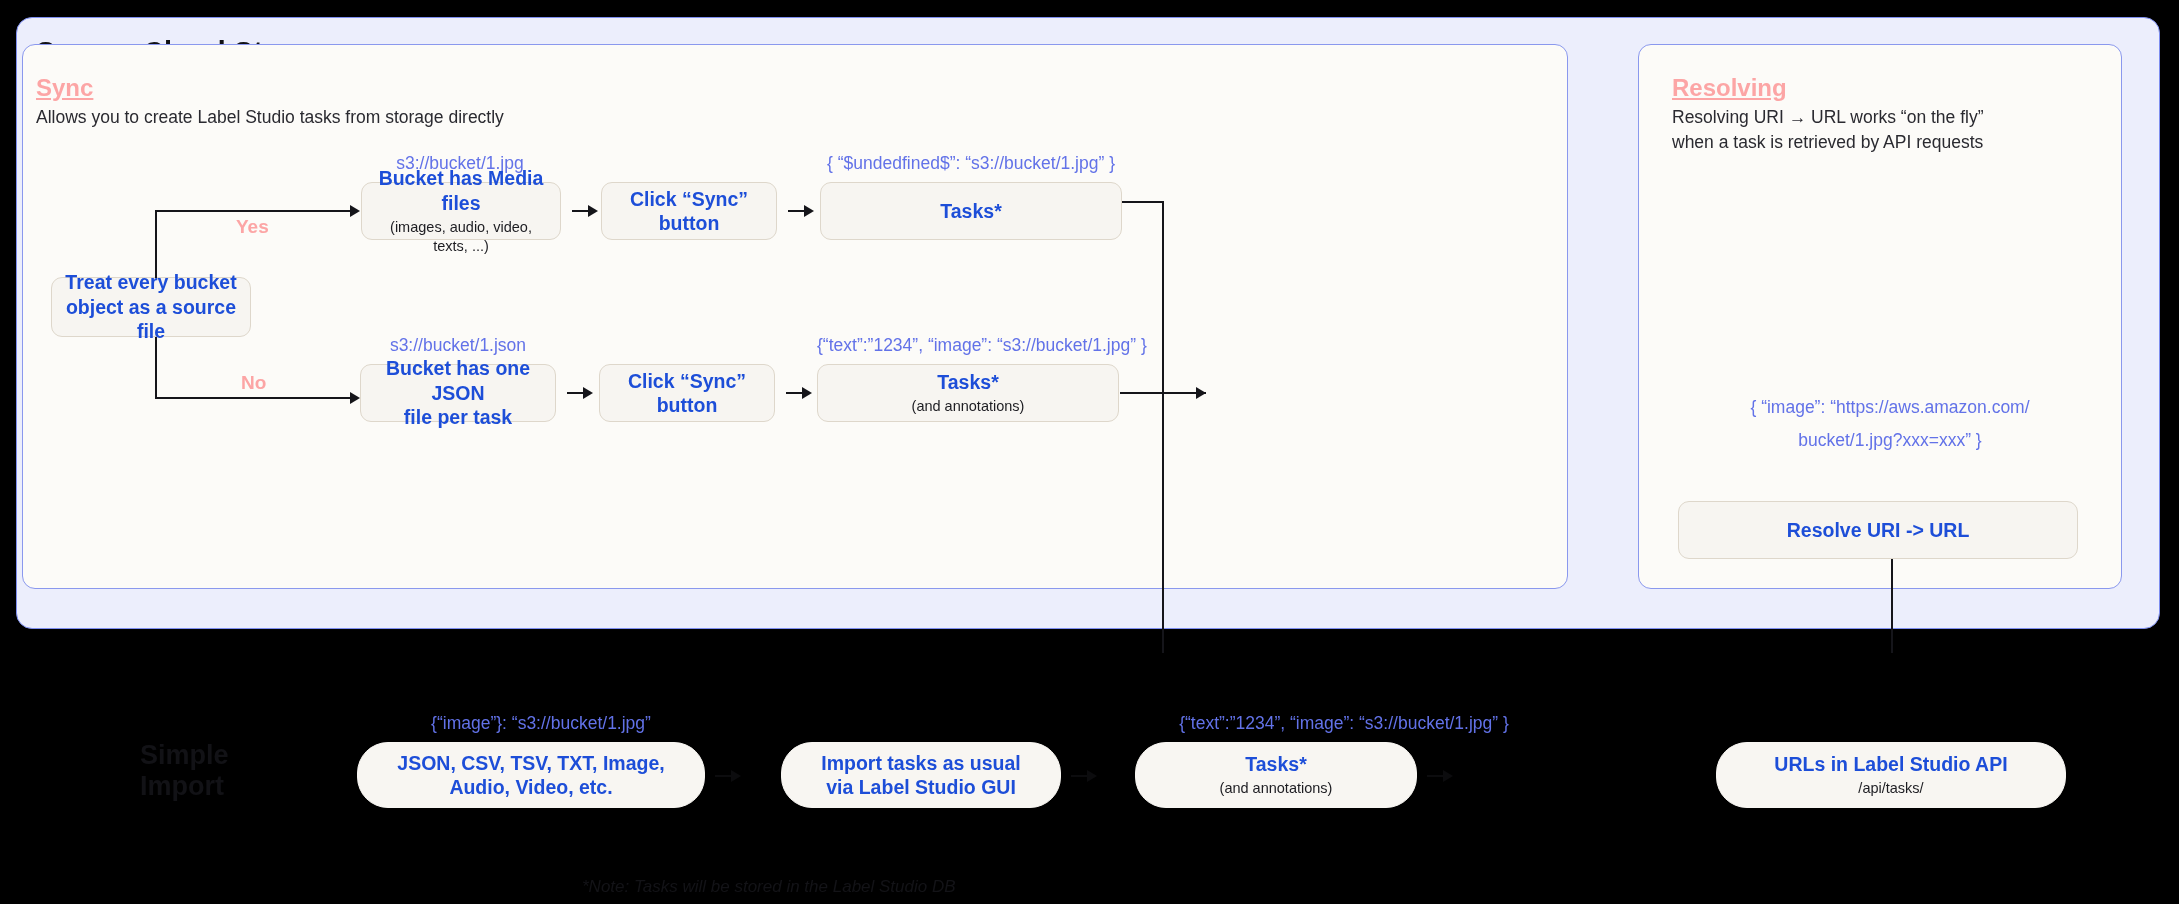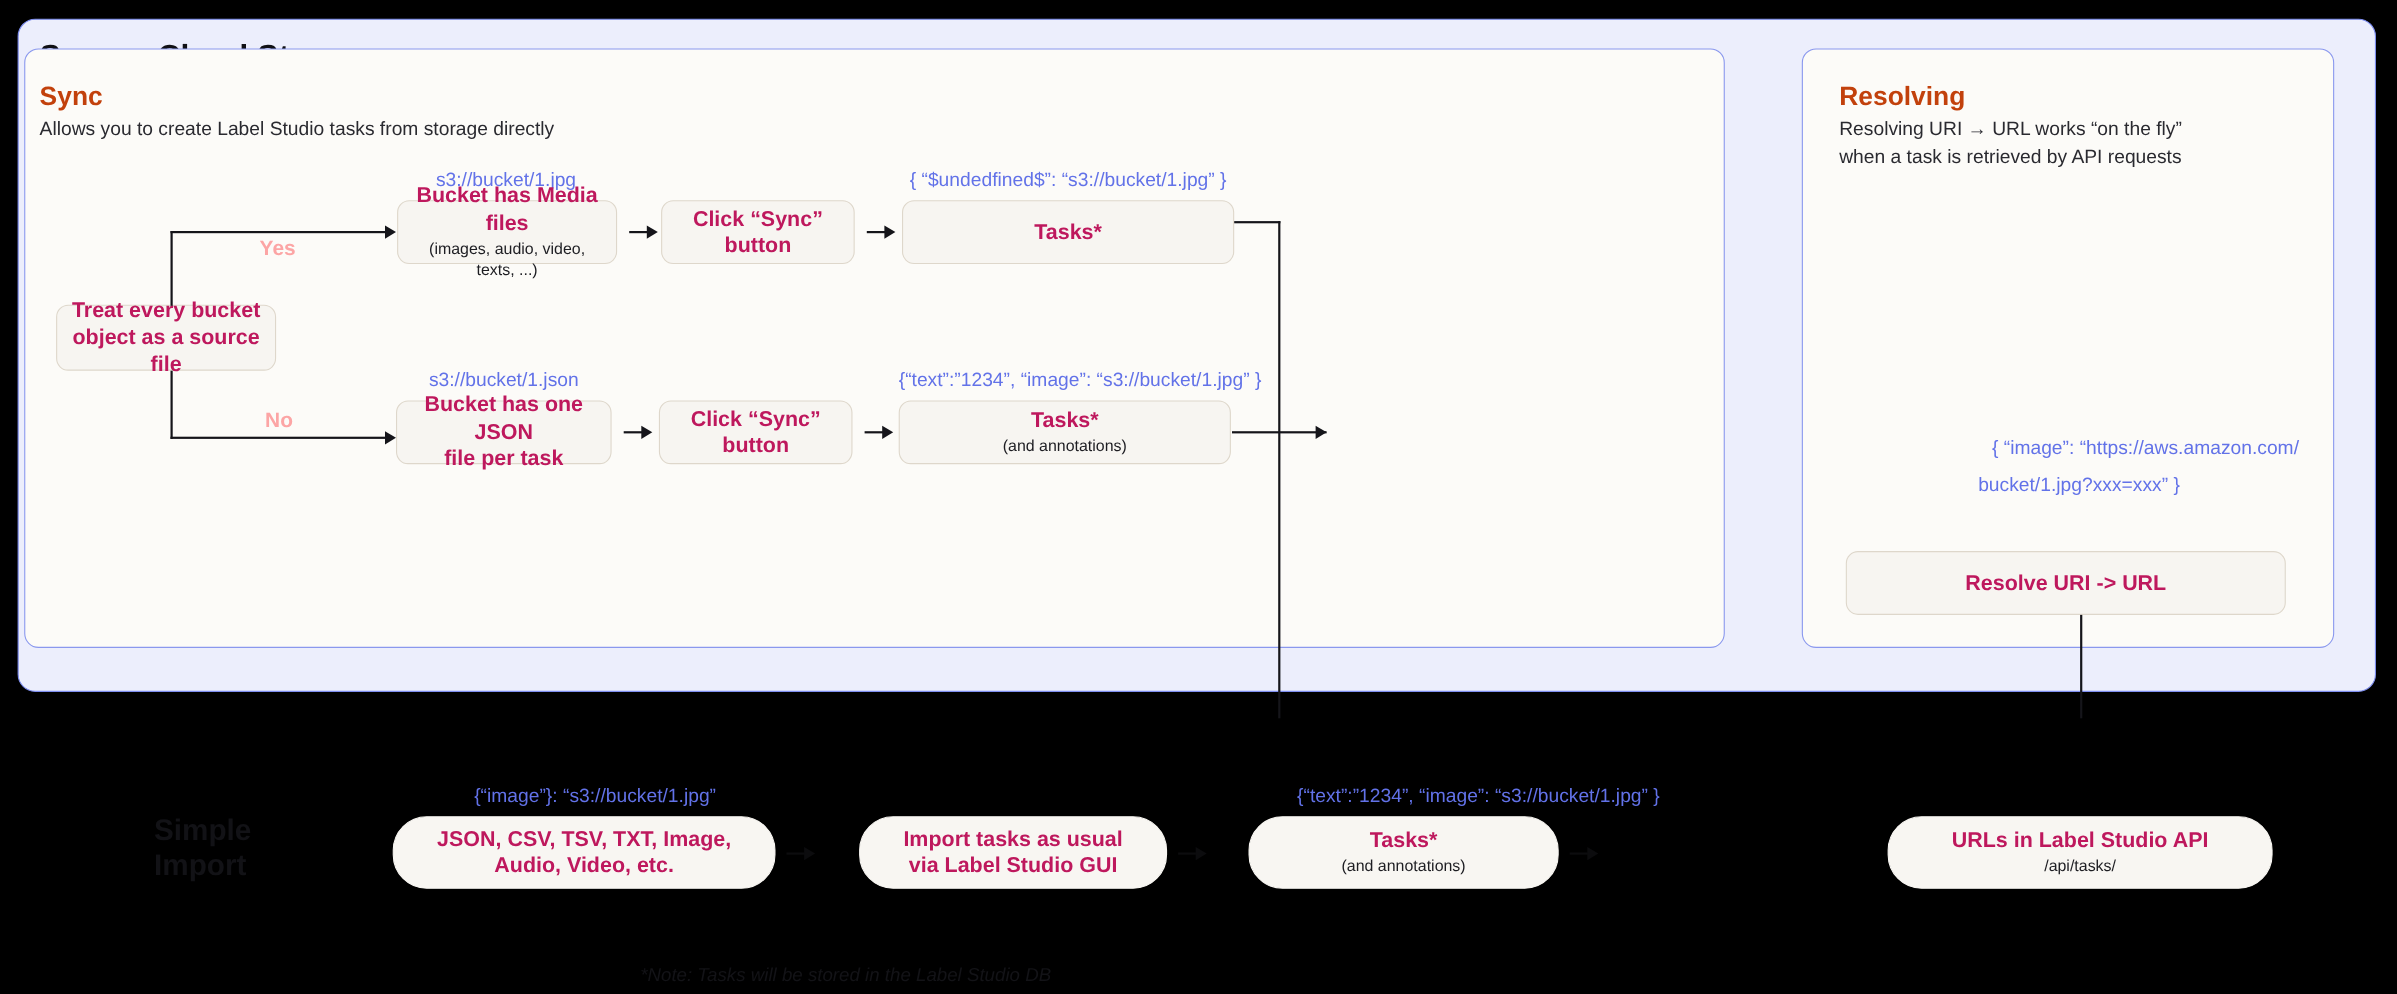--- a/index.html
+++ b/index.html
@@ -9,28 +9,28 @@
 
   
   .outer-panel{position:absolute;left:16px;top:17px;width:2144px;height:612px;
     background:#eceefc;border:1.6px solid #7e8ef0;border-radius:16px;box-sizing:border-box;}
   .outer-title{position:absolute;left:36px;top:36px;font-size:29px;font-weight:bold;
     color:#101014;letter-spacing:.1px;}
   .sub-panel{position:absolute;background:#fcfbf8;border:1.4px solid #8a98ee;
     border-radius:13px;box-sizing:border-box;}
   .sync-panel{left:22px;top:44px;width:1546px;height:545px;}
   .resolving-panel{left:1638px;top:44px;width:484px;height:545px;}
-  .panel-h{position:absolute;font-size:24px;font-weight:bold;color:#c2410c;}
+  .panel-h{position:absolute;font-size:24px;font-weight:bold;color:#fca5a5;text-decoration:underline;}
   .panel-sub{position:absolute;font-size:17.5px;color:#2a2a30;line-height:1.45;}
 
   
   .nodebox{position:absolute;background:#f7f5f1;border:1.3px solid #ded7cb;
     border-radius:11px;box-sizing:border-box;display:flex;flex-direction:column;
     align-items:center;justify-content:center;text-align:center;padding:4px 10px;}
-  .nodebox .t1{font-size:19.5px;font-weight:bold;color:#be185d;line-height:1.25;}
+  .nodebox .t1{font-size:19.5px;font-weight:bold;color:#1d4ed8;line-height:1.25;}
   .nodebox .t2{font-size:14.5px;color:#1d1d22;line-height:1.3;margin-top:3px;}
   .nodebox.dark-bg{background:#f8f6f2;border-color:#f8f6f2;border-radius:31px;}
 
   
   .code-label{position:absolute;font-size:17.5px;color:#6272e8;text-align:center;
     line-height:1.35;white-space:nowrap;}
   .code-label.wrap{white-space:normal;}
   .branch-label{position:absolute;font-size:19px;font-weight:bold;color:#fca5a5;}
 
   
@@ -122,21 +122,21 @@
   <div class="arrowhead" style="left:1196px;top:386.5px;"></div>
 
   <div class="ln h" style="left:1122px;top:201px;width:42px;"></div>
   <div class="ln v" style="left:1162px;top:201px;height:452px;"></div>
 
   <div class="sub-panel resolving-panel"></div>
   <div class="panel-h" style="left:1672px;top:74px;">Resolving</div>
   <div class="panel-sub" style="left:1672px;top:105px;width:430px;">Resolving URI → URL works “on the fly”</div>
   <div class="panel-sub" style="left:1672px;top:130px;width:430px;">when a task is retrieved by API requests</div>
 
-  <div class="code-label wrap" style="left:1690px;top:396px;width:400px;text-align:right;">{ “image”: “https://aws.amazon.com/</div>
+  <div class="code-label wrap" style="left:1690px;top:396px;width:400px;">{ “image”: “https://aws.amazon.com/</div>
   <div class="code-label wrap" style="left:1690px;top:429px;width:400px;">bucket/1.jpg?xxx=xxx” }</div>
 
   <div class="nodebox" style="left:1678px;top:501px;width:400px;height:58px;">
     <span class="t1">Resolve URI -&gt; URL</span>
   </div>
 
   <div class="ln v" style="left:1891px;top:559px;height:94px;"></div>
 
   <div class="dark-title" style="left:140px;top:740px;">Simple</div>
   <div class="dark-title" style="left:140px;top:771px;">Import</div>

